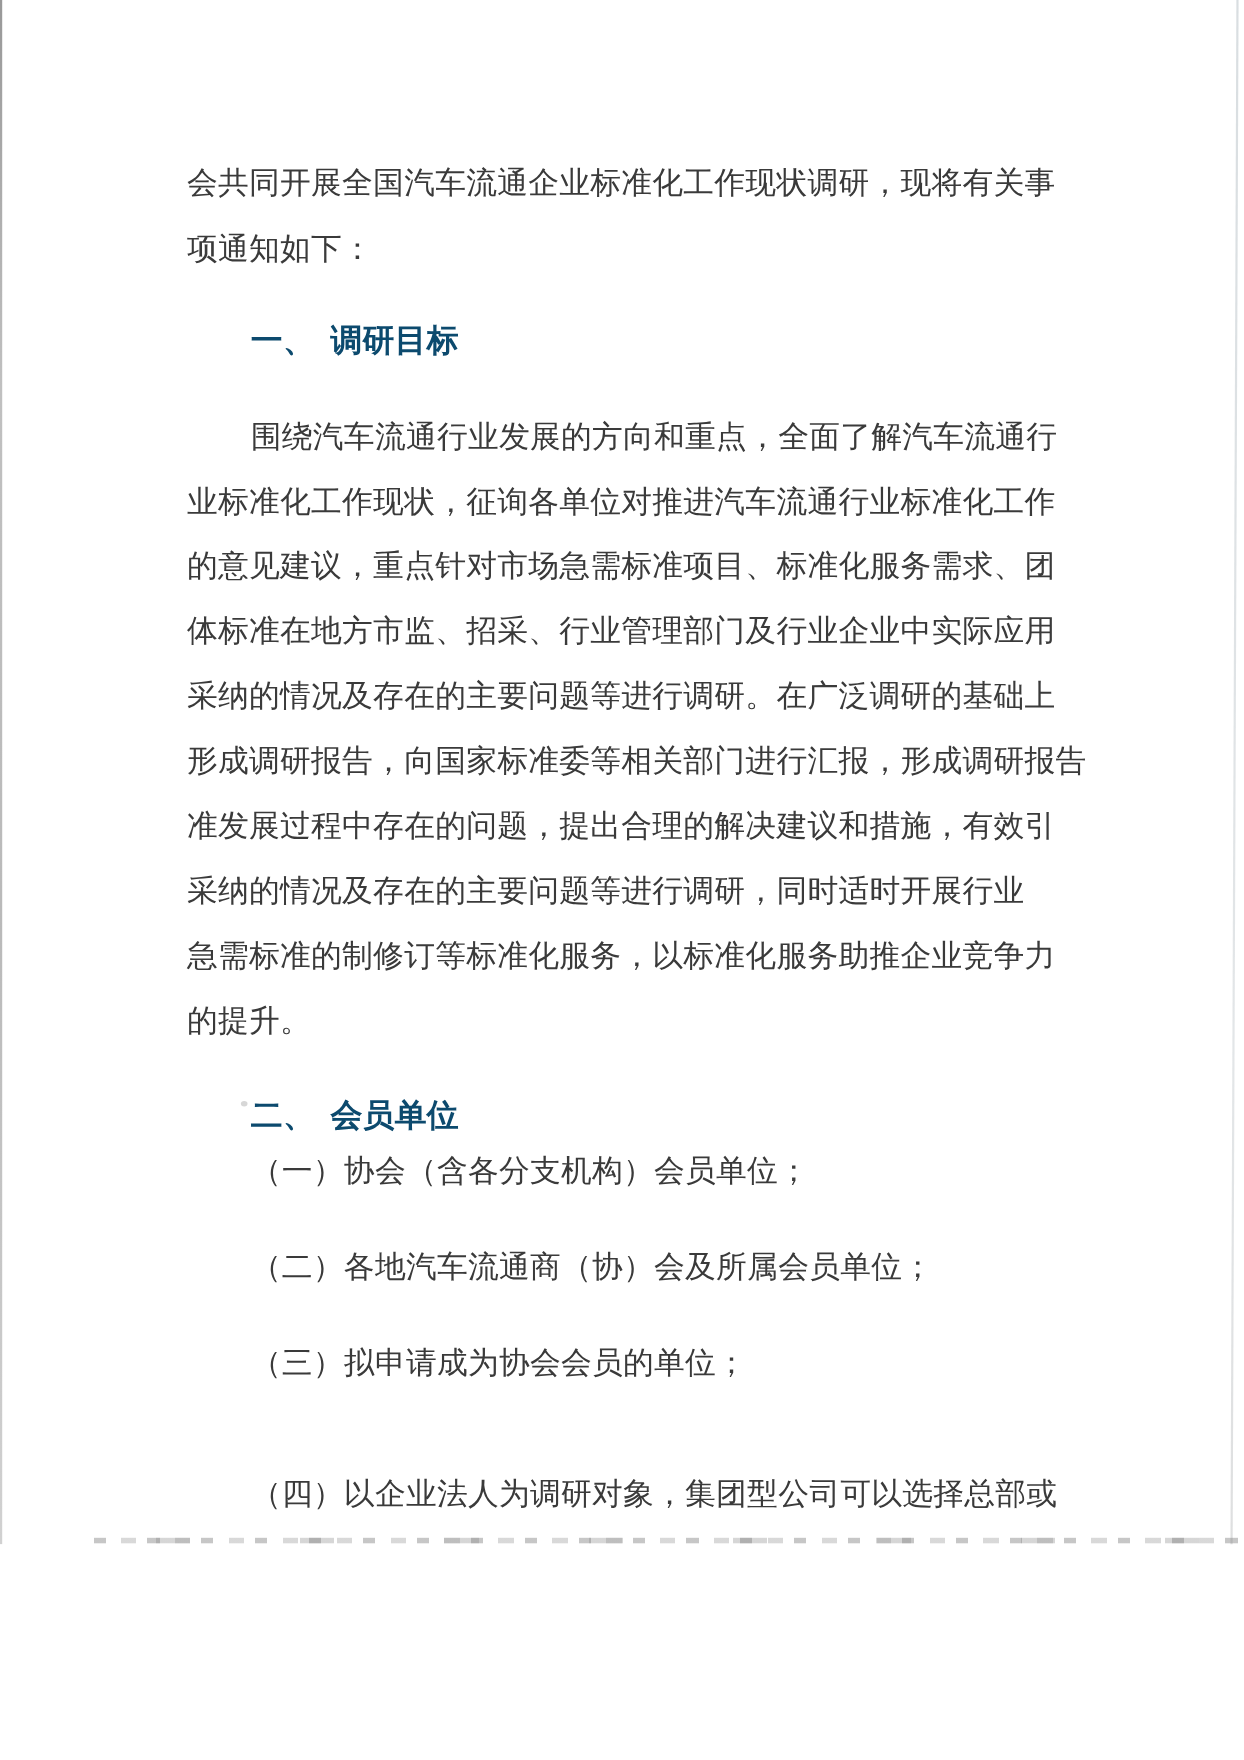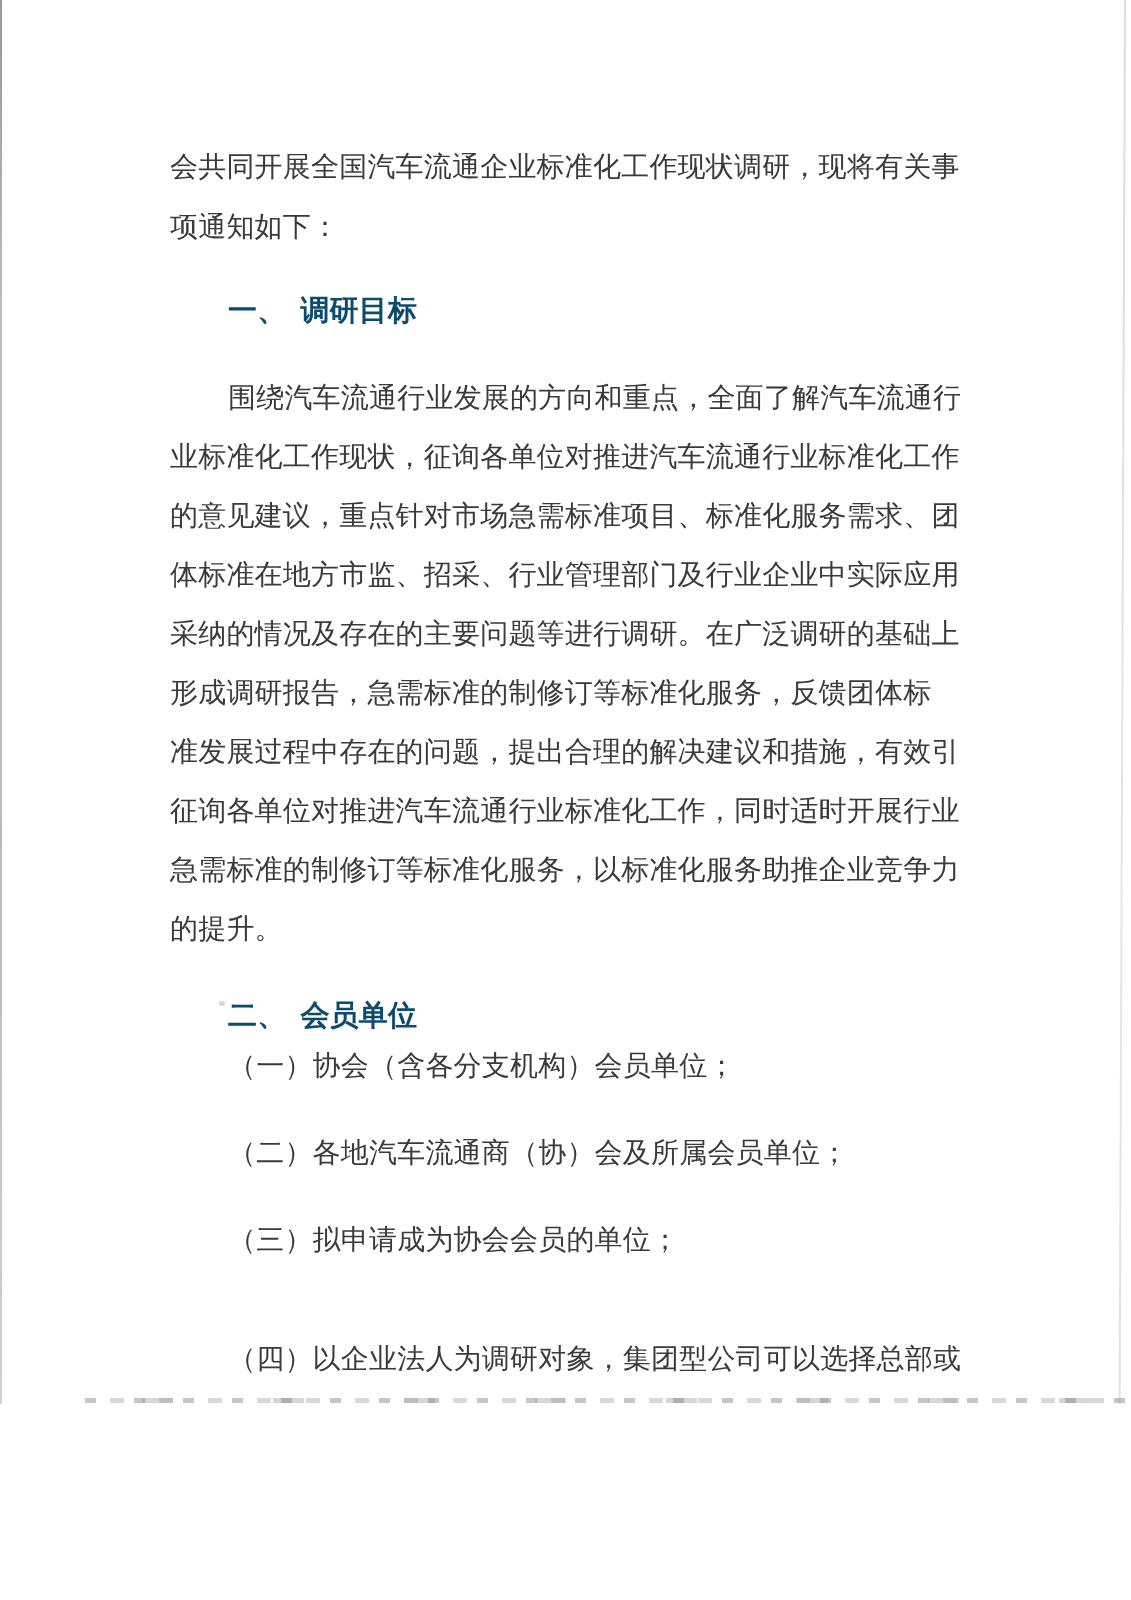--- a/index.html
+++ b/index.html
@@ -119,23 +119,23 @@
       <span class="hnum">一、</span><span class="htitle">调研目标</span>
     </div>
 
     <div class="block para">
 
     <div class="line">围绕汽车流通行业发展的方向和重点，全面了解汽车流通行</div>
         <div class="line">业标准化工作现状，征询各单位对推进汽车流通行业标准化工作</div>
         <div class="line">的意见建议，重点针对市场急需标准项目、标准化服务需求、团</div>
         <div class="line">体标准在地方市监、招采、行业管理部门及行业企业中实际应用</div>
         <div class="line">采纳的情况及存在的主要问题等进行调研。在广泛调研的基础上</div>
-        <div class="line">形成调研报告，急需标准的制修订等标准化服务，反馈团体标</div>
+        <div class="line">形成调研报告，向国家标准委等相关部门进行汇报，形成调研报告</div>
         <div class="line">准发展过程中存在的问题，提出合理的解决建议和措施，有效引</div>
-        <div class="line">征询各单位对推进汽车流通行业标准化工作，同时适时开展行业</div>
+        <div class="line">采纳的情况及存在的主要问题等进行调研，同时适时开展行业</div>
         <div class="line">急需标准的制修订等标准化服务，以标准化服务助推企业竞争力</div>
         <div class="line">的提升。</div>
       </div>
 
     <div class="block heading heading-2">
       <span class="hnum">二、</span><span class="htitle">会员单位</span>
     </div>
 
     <div class="block items">
 

